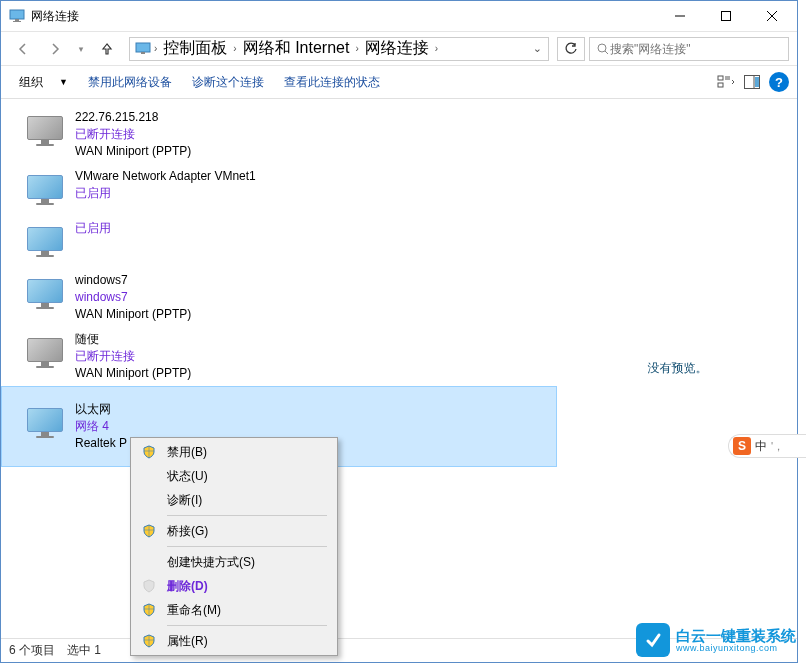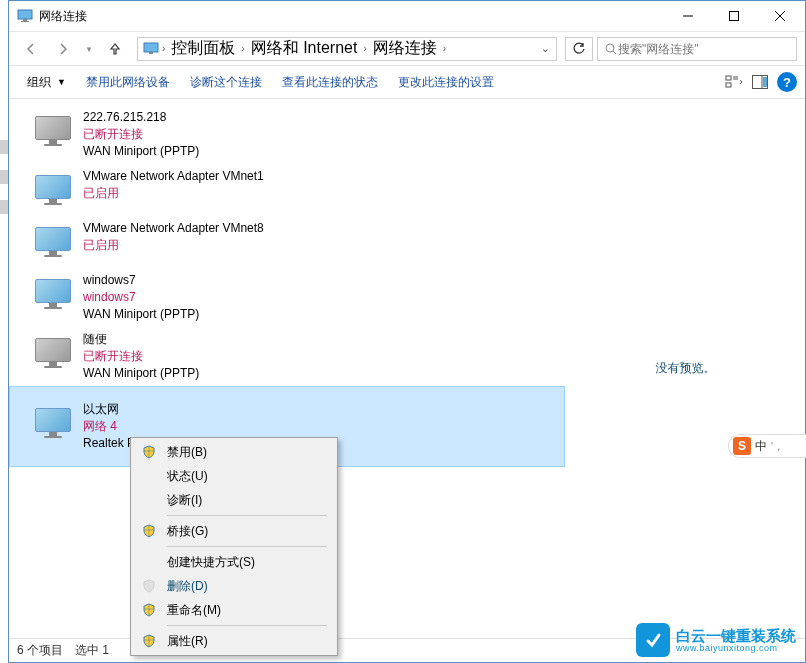--- a/index.html
+++ b/index.html
@@ -1,59 +1,59 @@
 <!DOCTYPE html>
 <html><head>
 <meta charset="utf-8">
 <style>
 * { box-sizing: border-box; margin: 0; padding: 0; font-family: "Microsoft YaHei", "Segoe UI", sans-serif; }
 body { background: #fff; width: 806px; height: 663px; overflow: hidden; position: relative; }
 
-.window { border: 1px solid #5a8cc7; width: 798px; height: 100%; position: absolute; left: 8px; top: 0; background: #fff; display: flex; flex-direction: column; }
+.window { border: 1px solid #5a8cc7; width: 798px; height: 100%; position: absolute; left: 0; top: 0; background: #fff; display: flex; flex-direction: column; }
 
 .titlebar { height: 30px; display: flex; align-items: center; padding: 0 2px 0 8px; }
 .titlebar .icon { width: 16px; height: 16px; margin-right: 6px; }
 .titlebar .title { font-size: 12px; flex: 1; }
 .titlebar .wbtn { width: 46px; height: 30px; display: flex; align-items: center; justify-content: center; cursor: pointer; }
 
 .navbar { height: 34px; display: flex; align-items: center; padding: 0 8px; gap: 4px; border-top: 1px solid #e5e5e5; }
 .navbtn { width: 28px; height: 24px; display: flex; align-items: center; justify-content: center; color: #999; cursor: pointer; }
 .navbtn.active { color: #000; }
 .addrbar { flex: 1; height: 24px; border: 1px solid #ccc; display: flex; align-items: center; padding: 0 4px; margin: 0 4px; }
 .addrbar .aicon { width: 18px; height: 18px; display: flex; align-items: center; justify-content: center; }
 .crumb { font-size: 16px; padding: 0 4px; cursor: pointer; }
 .chev { color: #555; font-size: 10px; padding: 0 2px; }
 .refreshbtn { width: 28px; height: 24px; border: 1px solid #ccc; display: flex; align-items: center; justify-content: center; cursor: pointer; }
 .searchbox { width: 200px; height: 24px; border: 1px solid #ccc; display: flex; align-items: center; padding: 0 6px; }
 .searchbox input { border: none; outline: none; font-size: 12px; flex: 1; color: #555; }
 
 .toolbar { height: 34px; display: flex; align-items: center; padding: 0 8px; border-top: 1px solid #e5e5e5; border-bottom: 1px solid #e0e0e0; background: #fff; }
-.tbtn { font-size: 12px; padding: 4px 10px; cursor: pointer; color: #1a4d9e; display: flex; align-items: center; gap: 6px; }
+.tbtn { font-size: 12px; padding: 4px 10px; cursor: pointer; color: #1a4d9e; display: flex; align-items: center; gap: 16px; }
 .tbtn.organize { color: #000; }
 .toolbar .spacer { flex: 1; }
 .viewbtn { width: 26px; height: 24px; border: 1px solid transparent; display: flex; align-items: center; justify-content: center; cursor: pointer; }
 .helpbtn { width: 20px; height: 20px; border-radius: 50%; background: #0078d7; color: #fff; display: flex; align-items: center; justify-content: center; font-size: 13px; font-weight: bold; cursor: pointer; margin-left: 4px; }
 
 .content { flex: 1; display: flex; overflow: hidden; }
 .listpane { flex: 1; padding: 6px 0; overflow: auto; }
 .netitem { display: flex; align-items: flex-start; padding: 4px 22px; cursor: pointer; }
 .netitem.selected { background: #cce8ff; border: 1px solid #99d1ff; padding: 14px 21px; }
 .neticon { width: 44px; height: 44px; margin-right: 8px; display: flex; align-items: center; justify-content: center; flex-shrink: 0; }
 .netinfo { font-size: 12px; line-height: 17px; }
 .netinfo .name { color: #000; }
-.netinfo .status { color: #be185d; }
+.netinfo .status { color: #6d28d9; }
 .netinfo .detail { color: #000000; }
 
 .previewpane { width: 240px; display: flex; align-items: center; justify-content: center; font-size: 12px; color: #0c4a6e; border-left: 1px solid transparent; }
 
 .statusbar { height: 24px; border-top: 1px solid #e0e0e0; display: flex; align-items: center; font-size: 12px; padding: 0 8px; gap: 12px; color: #333; }
 
 .contextmenu { position: absolute; left: 130px; top: 437px; width: 208px; background: #f0f0f0; border: 1px solid #a0a0a0; box-shadow: 3px 3px 5px rgba(0,0,0,0.25); padding: 2px; }
 .ctxitem { height: 24px; display: flex; align-items: center; font-size: 12px; padding: 0 8px 0 6px; cursor: pointer; }
-.ctxitem.disabled { color: #0c4a6e; cursor: default; }
+.ctxitem.disabled { color: #6d28d9; cursor: default; font-weight: bold; }
 .ctxicon { width: 20px; height: 20px; display: flex; align-items: center; justify-content: center; margin-right: 8px; }
 .ctxsep { height: 1px; background: #ccc; margin: 3px 8px 3px 34px; }
 
 .floatbadge { position: absolute; right: 0; top: 434px; width: 78px; height: 24px; background: #fff; border: 1px solid #ddd; border-right: none; border-radius: 12px 0 0 12px; display: flex; align-items: center; font-size: 12px; padding-left: 4px; gap: 4px; }
 .floatbadge .sicon { width: 18px; height: 18px; background: #f16622; border-radius: 3px; display: flex; align-items: center; justify-content: center; color: #fff; font-size: 12px; font-weight: bold; }
 
 .watermark { position: absolute; right: 10px; bottom: 6px; display: flex; align-items: center; gap: 6px; padding-left: 40px; }
 .watermark .wm-icon { width: 34px; height: 34px; background: #1296db; border-radius: 6px; display: flex; align-items: center; justify-content: center; }
 .watermark .wm-text { font-size: 15px; font-weight: 600; color: #1296db; line-height: 1; }
 .watermark .wm-url { font-size: 9px; color: #1296db; letter-spacing: 0.5px; }
@@ -159,21 +159,20 @@
   </div>
 
   <div class="toolbar">
     <div class="tbtn organize">
         <span>组织</span> 
         <span style="font-size:9px">▼</span>
       </div>
     <div class="tbtn">禁用此网络设备</div>
     <div class="tbtn">诊断这个连接</div>
     <div class="tbtn">查看此连接的状态</div>
-    <div class="tbtn">更改此连接的设置</div>
     <div class="spacer"></div>
     <div class="viewbtn">
       <svg width="18" height="14" viewBox="0 0 18 14">
           <rect x="1" y="1" width="5" height="4" fill="none" stroke="#555"></rect>
           <line x1="8" y1="2" x2="13" y2="2" stroke="#555"></line>
           <line x1="8" y1="4" x2="13" y2="4" stroke="#555"></line>
           <rect x="1" y="8" width="5" height="4" fill="none" stroke="#555"></rect>
           <path d="M15 5 L17 7 L15 9" fill="none" stroke="#555"></path>
         </svg>
     </div>
@@ -219,21 +218,20 @@
         </div>
         <div class="netitem">
     <div class="neticon">
       <div class="monicon">
         <div class="screen "></div>
         <div class="stand"></div>
         <div class="base"></div>
       </div>
     </div>
     <div class="netinfo">
-      <div class="name">VMware Network Adapter VMnet8</div>
       <div class="status">已启用</div>
 
     </div>
         </div>
         <div class="netitem">
     <div class="neticon">
       <div class="monicon">
         <div class="screen "></div>
         <div class="stand"></div>
         <div class="base"></div>

